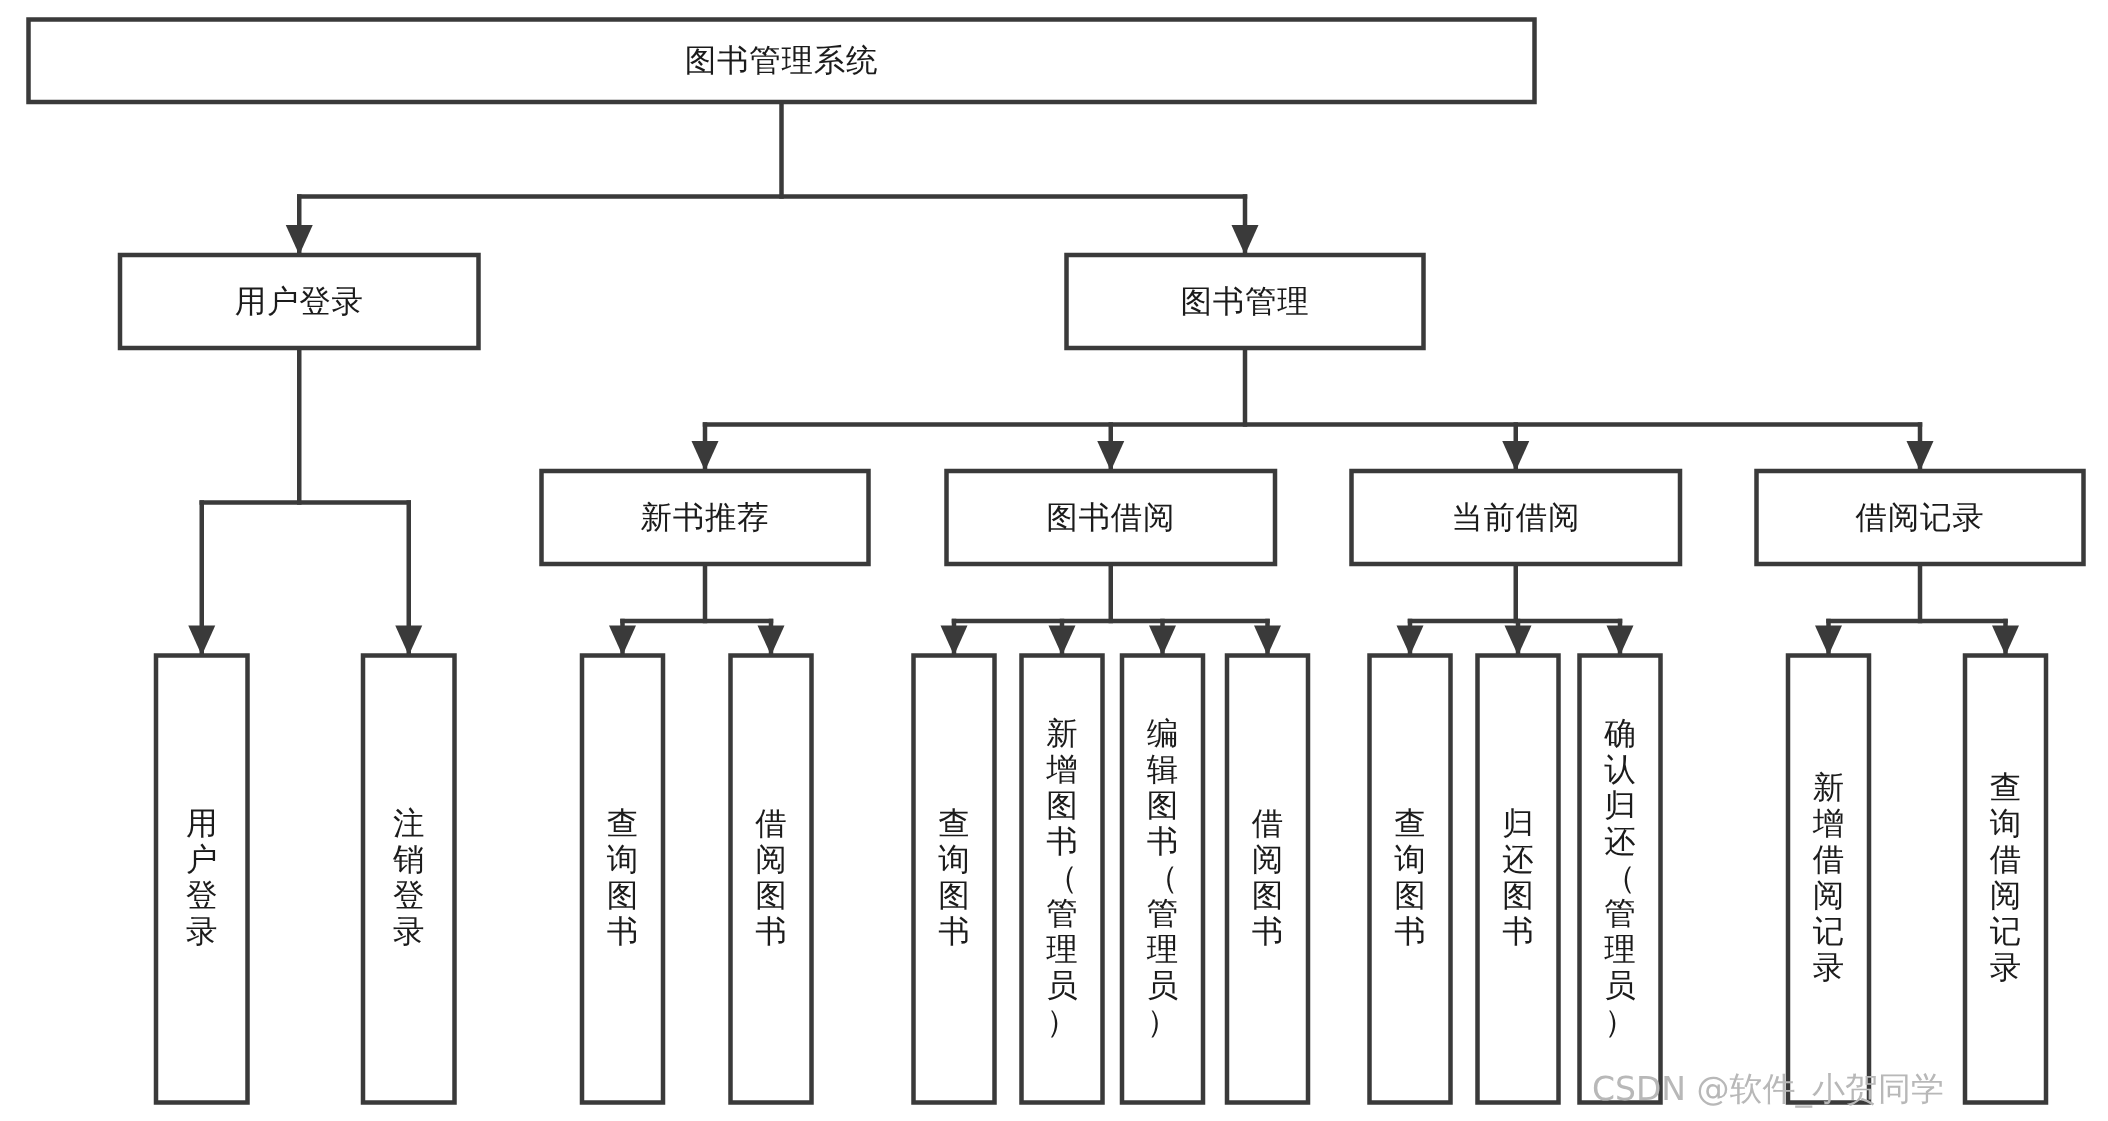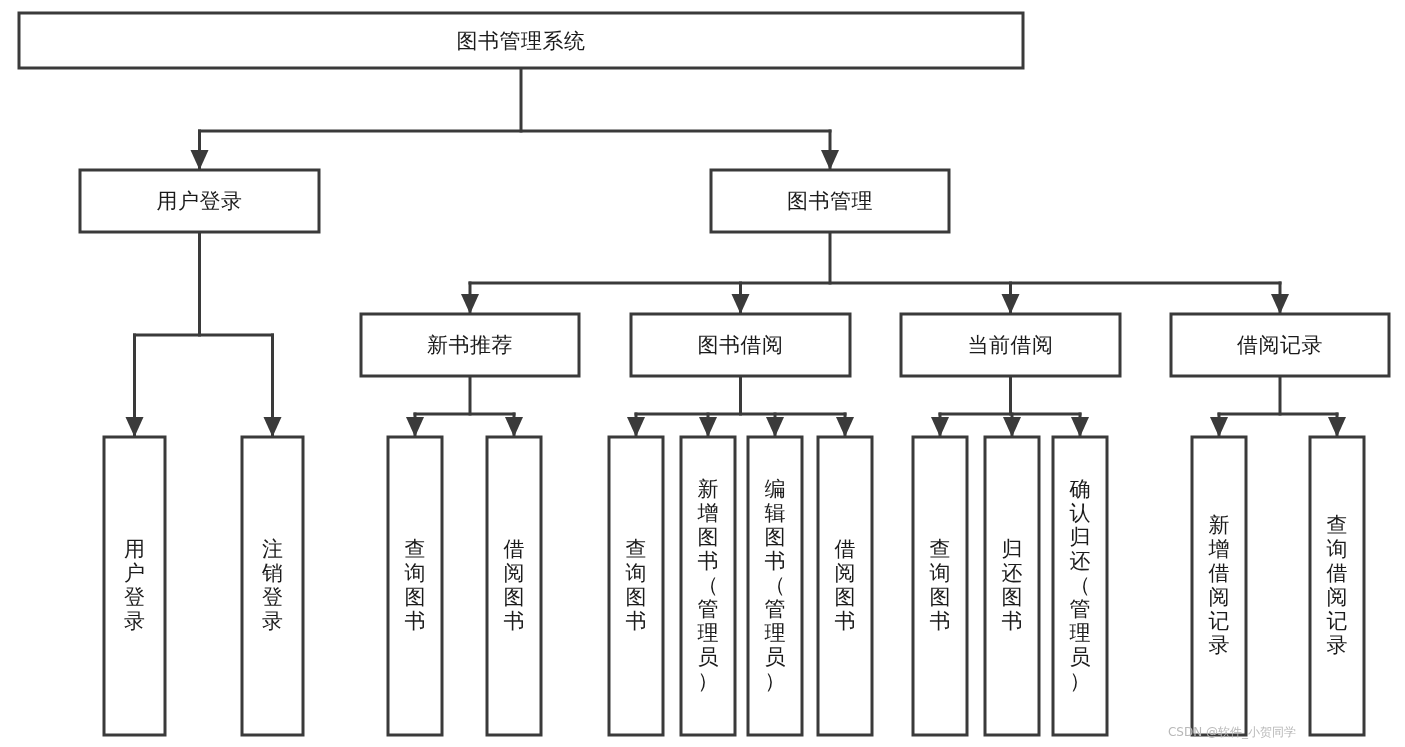--- a/index.html
+++ b/index.html
@@ -55,21 +55,21 @@
   }
   .arrow-head {
     fill: #3a3a3a;
     stroke: none;
   }
   .watermark {
     position: absolute;
     right: 10px;
     bottom: 6px;
     font-family: "DejaVu Sans", "Liberation Sans", sans-serif;
-    font-size: 12px;
+    font-size: 22px;
     color: #b8b8b8;
     white-space: nowrap;
     user-select: none;
     pointer-events: none;
   }
 </style>
 </head>
 <body>
 
 <div id="diagram-root">

